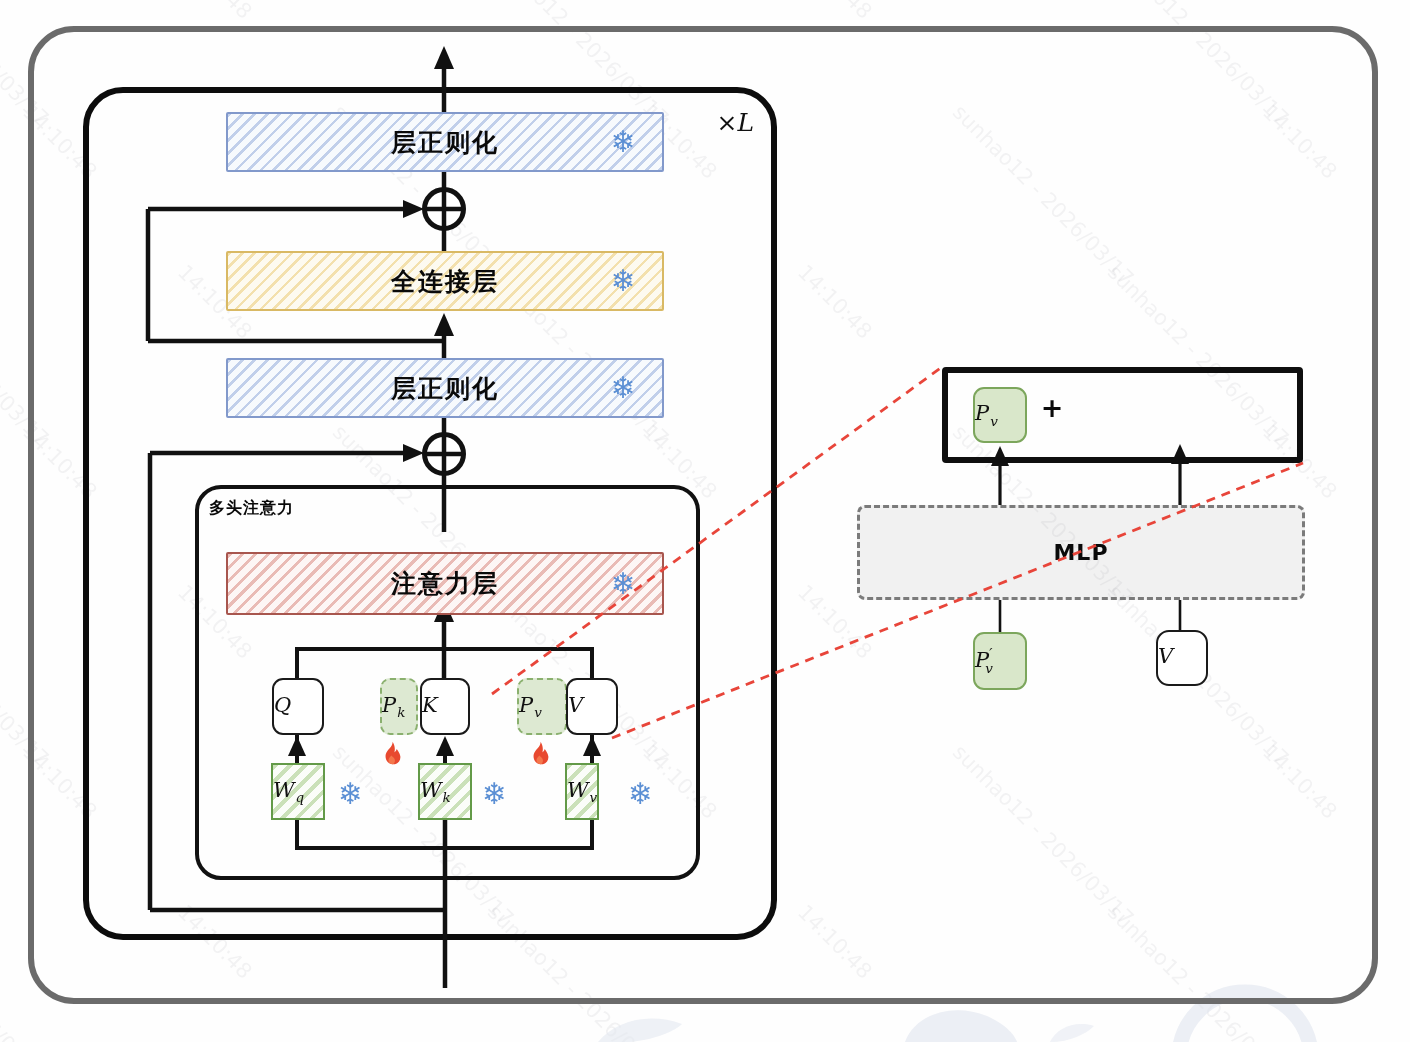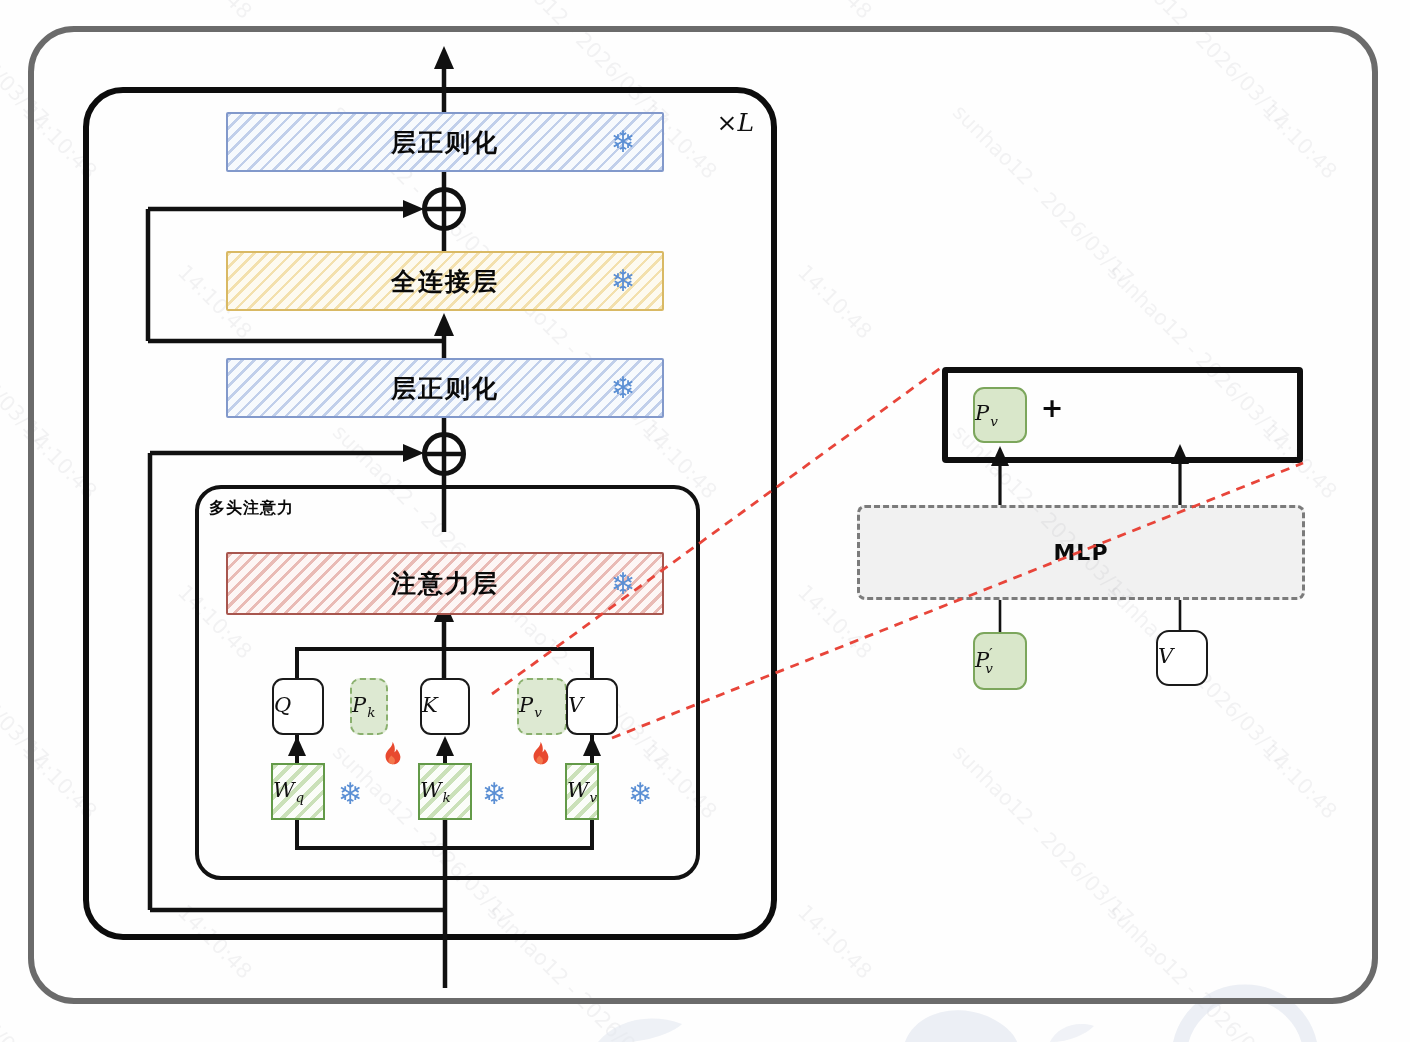--- a/index.html
+++ b/index.html
@@ -232,21 +232,21 @@
   </div>
   <div class="mha-label">多头注意力</div>
   <div class="bar red" style="top:532px;height:63px">
     <span>注意力层</span>
     <span class="flake">❄</span>
   </div>
 
   <div class="sq white-sq" style="left:272px;top:678px;width:52px;height:57px">
     <span class="m"><span>Q</span><sub></sub></span>
   </div>
-  <div class="sq dash-green" style="left:350px;top:678px;width:38px;height:57px">
+  <div class="sq dash-green" style="left:380px;top:678px;width:38px;height:57px">
     <span class="m"><span>P</span><sub>k</sub></span>
   </div>
   <div class="sq white-sq" style="left:420px;top:678px;width:50px;height:57px">
     <span class="m"><span>K</span><sub></sub></span>
   </div>
   <div class="sq dash-green" style="left:517px;top:678px;width:50px;height:57px">
     <span class="m"><span>P</span><sub>v</sub></span>
   </div>
   <div class="sq white-sq" style="left:566px;top:678px;width:52px;height:57px">
     <span class="m"><span>V</span><sub></sub></span>

